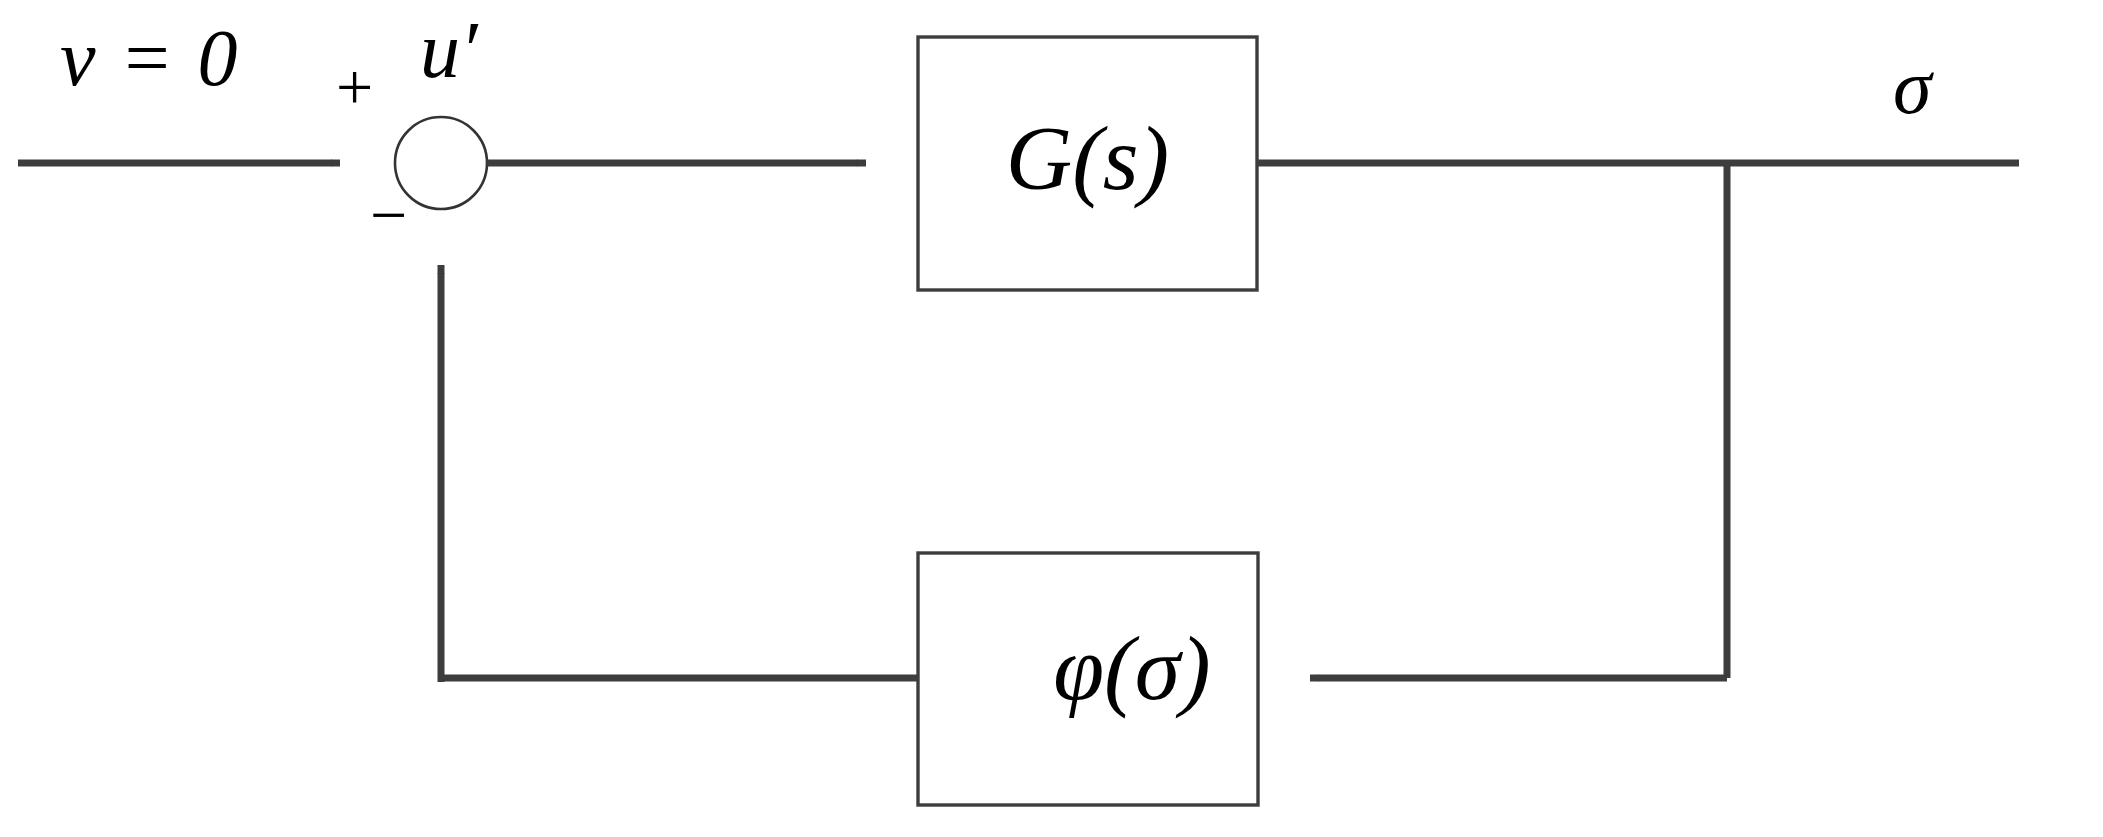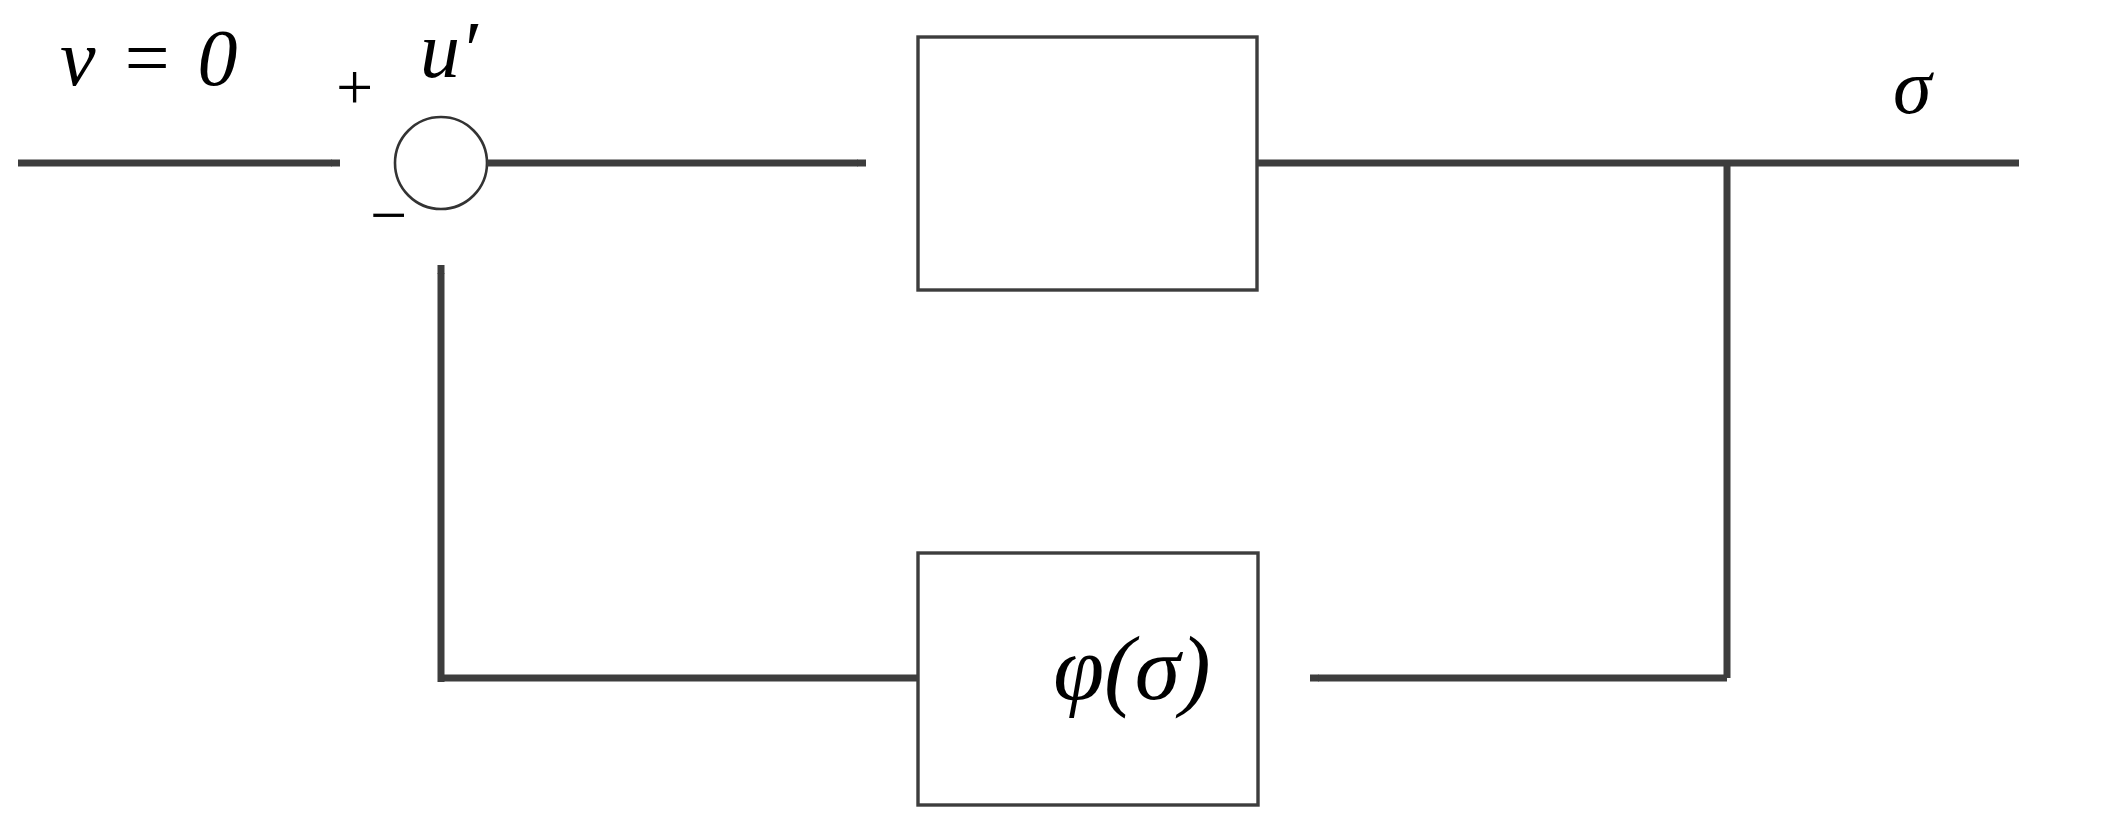--- a/index.html
+++ b/index.html
@@ -133,16 +133,17 @@
   <div class="math-label label-v">v = 0</div>
 
   <div class="math-label label-u">u′</div>
 
   <div class="math-label label-sigma-out">σ</div>
 
   <div class="sign-label sign-plus">+</div>
 
   <div class="sign-label sign-minus">−</div>
 
+  <div class="block-label label-G">G(s)</div>
 
   <div class="block-label label-phi">φ(σ)</div>
 
 </div>
 
 </body></html>

